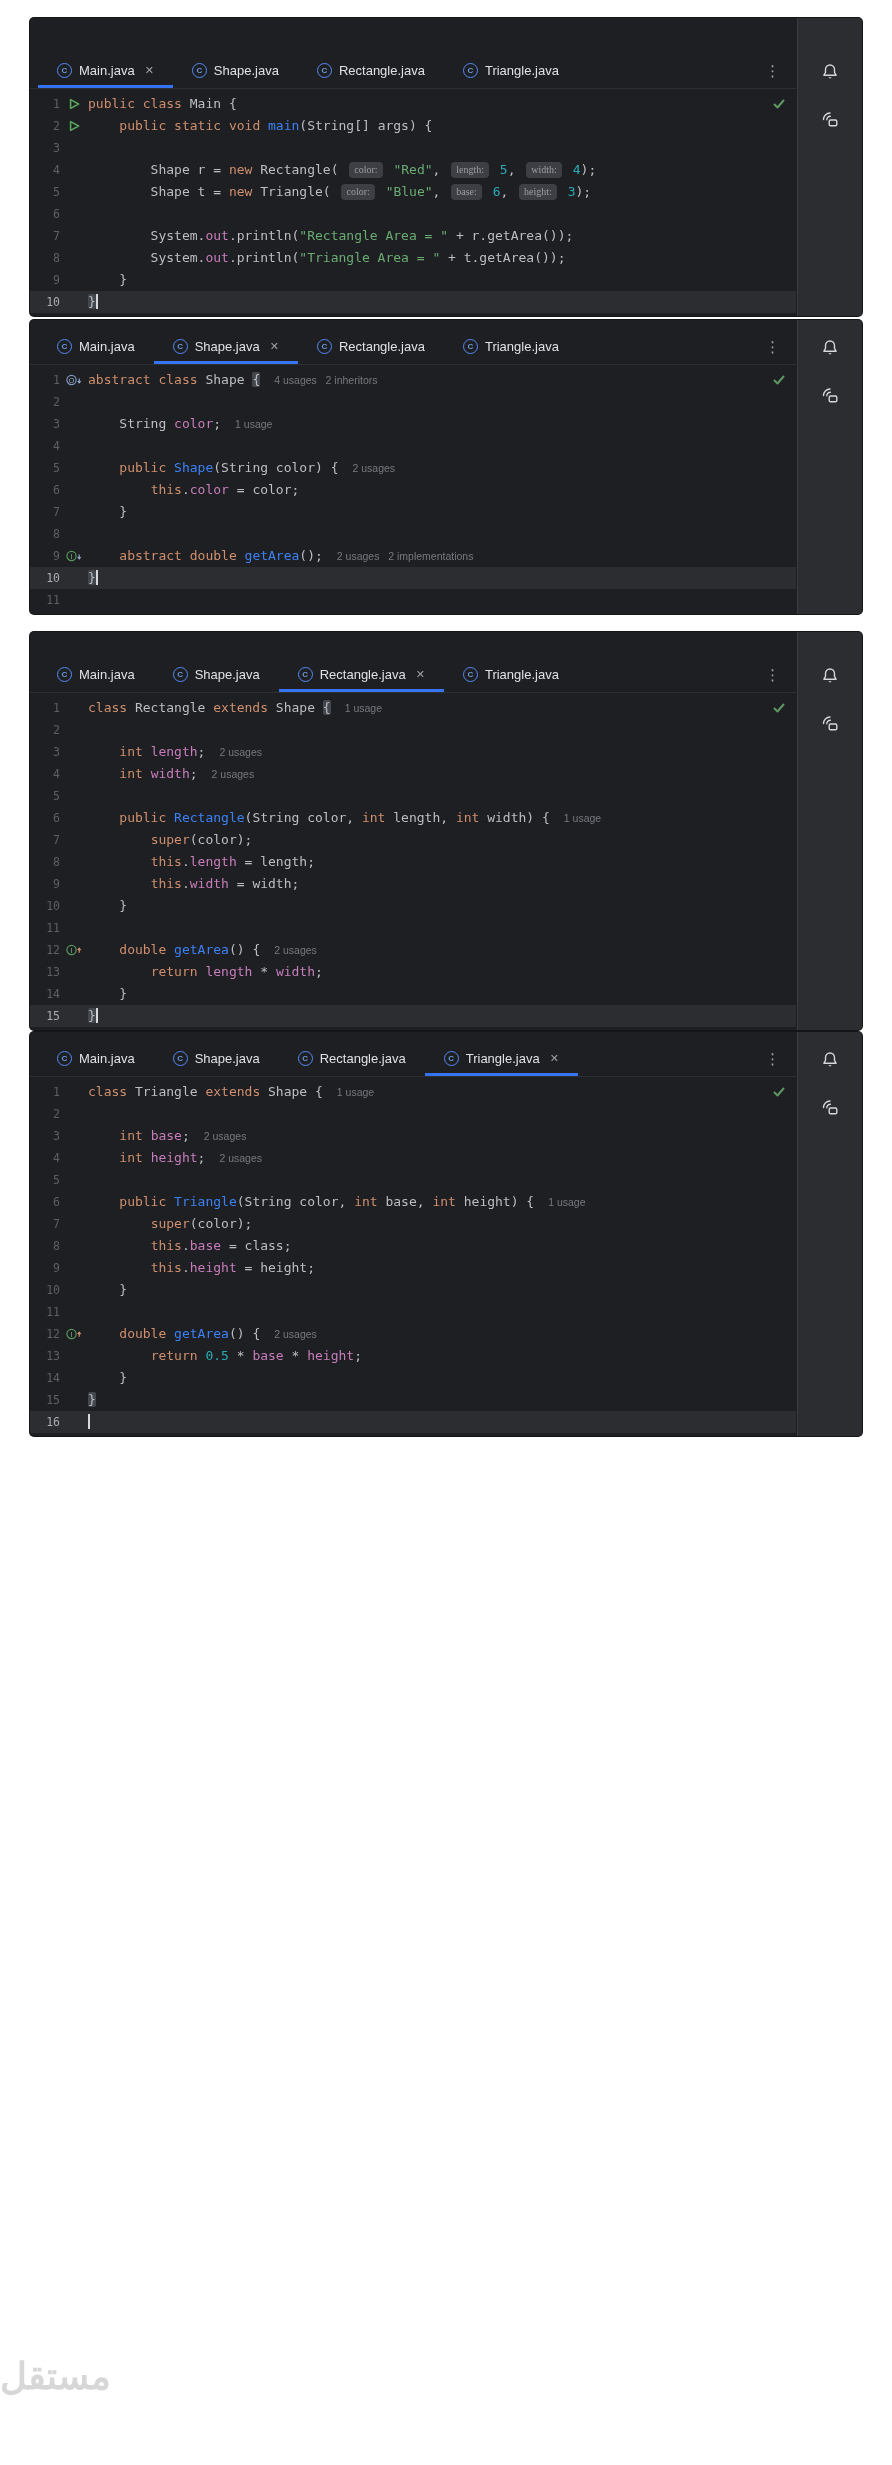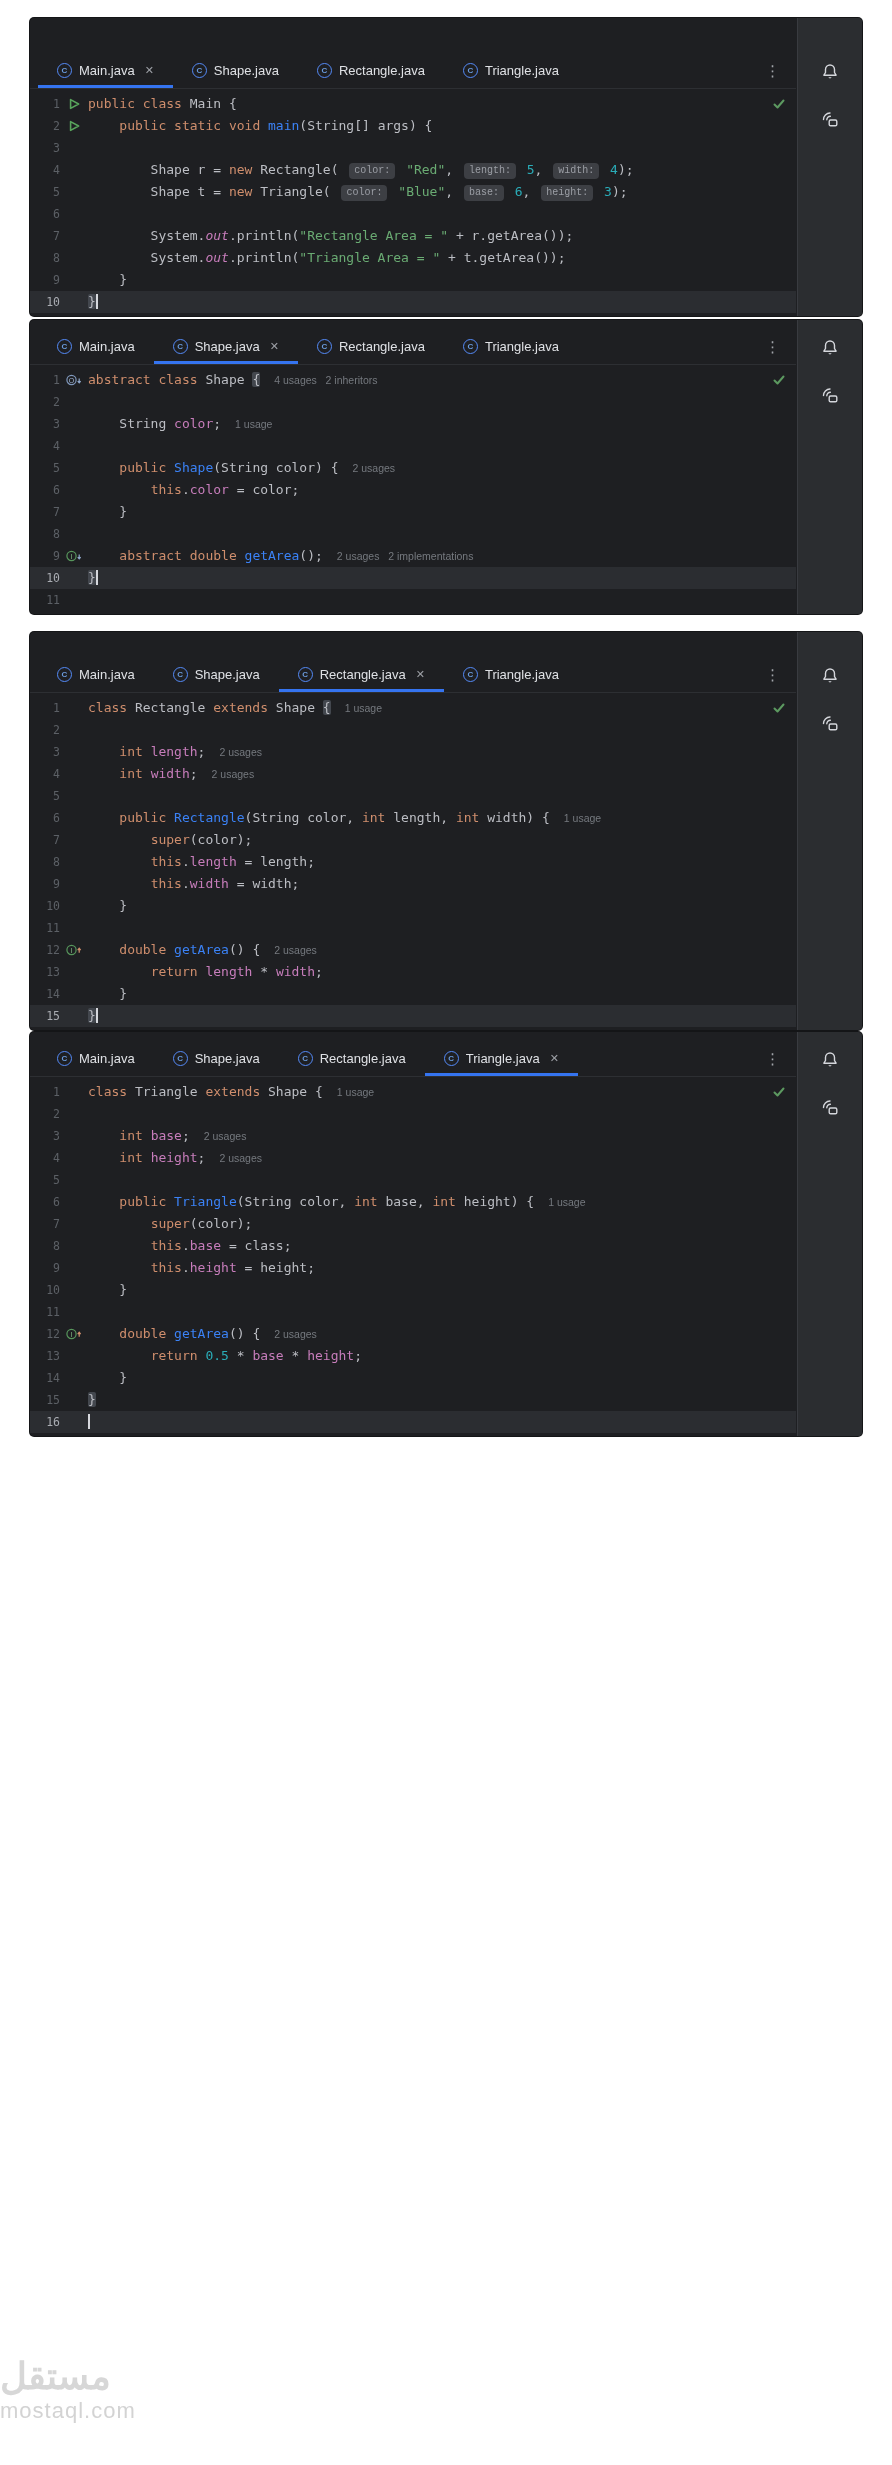--- a/index.html
+++ b/index.html
@@ -18,23 +18,23 @@
   .line.cur{background:#2b2d31;}
   .lnum{width:30px;text-align:right;color:#5c6066;font-size:11.5px;flex:none;font-family:"DejaVu Sans Mono",monospace;}
   .line.cur .lnum{color:#a9acb2;}
   .gico{width:28px;flex:none;display:flex;justify-content:center;align-items:center;}
   .code{white-space:pre;color:#bcbec4;flex:1;overflow:hidden;}
   .tok-kw{color:#cf8e6d}
   .tok-mth{color:#3b82f6}
   .tok-fld{color:#c77dbb}
   .tok-str{color:#6aab73}
   .tok-num{color:#2aacb8}
-  .tok-stf{color:#c77dbb;font-style:italic}
+  .tok-stf{color:#c77dbb;}
   .brhl{background:#43474e;border-radius:2px;}
-  .chip{display:inline-block;background:#3d3f44;color:#9b9ea5;border-radius:4px;font-family:Liberation Mono, monospace;font-size:10px;line-height:14px;padding:1px 5px;margin:0 3px;vertical-align:1px;}
+  .chip{display:inline-block;background:#3d3f44;color:#9b9ea5;border-radius:4px;font-family:Liberation Serif, serif;font-size:10px;line-height:14px;padding:1px 5px;margin:0 3px;vertical-align:1px;}
   .use{color:#75797f;font-family:"Liberation Sans",sans-serif;font-size:10.5px;margin-left:14px;white-space:pre;margin-top:36px;}
   .caret{display:inline-block;width:2px;height:15px;background:#d6d8dd;vertical-align:-3px;}
   .check{position:absolute;top:8px;right:10px;line-height:0;}
   .watermark{position:absolute;top:2358px;left:0;width:100%;text-align:left;}
   .wm-logo{font-size:37px;font-weight:bold;color:#d7d7d7;line-height:1;}
   .wm-domain{font-size:22px;color:#d3d3d3;letter-spacing:1px;margin-top:3px;}
 </style>
 </head>
 <body>
 
@@ -484,14 +484,13 @@
             <path d="M3.5 9.5 a6.5 6.5 0 0 1 6.5 -6.5" fill="none" stroke="#d5d7dc" stroke-width="1.4" stroke-linecap="round"></path>
             <path d="M6.8 9.8 a3.6 3.6 0 0 1 3.6 -3.6" fill="none" stroke="#d5d7dc" stroke-width="1.4" stroke-linecap="round"></path>
             <rect x="9.2" y="10" width="7.6" height="5.8" rx="1.4" fill="none" stroke="#d5d7dc" stroke-width="1.4"></rect>
           </svg></div>
       </div>
     </section>
   </main>
 
 <div class="watermark">
   <div class="wm-logo">مستقل</div>
-  <div class="wm-domain">mostaql.com</div>
 </div>
 
 </body></html>

